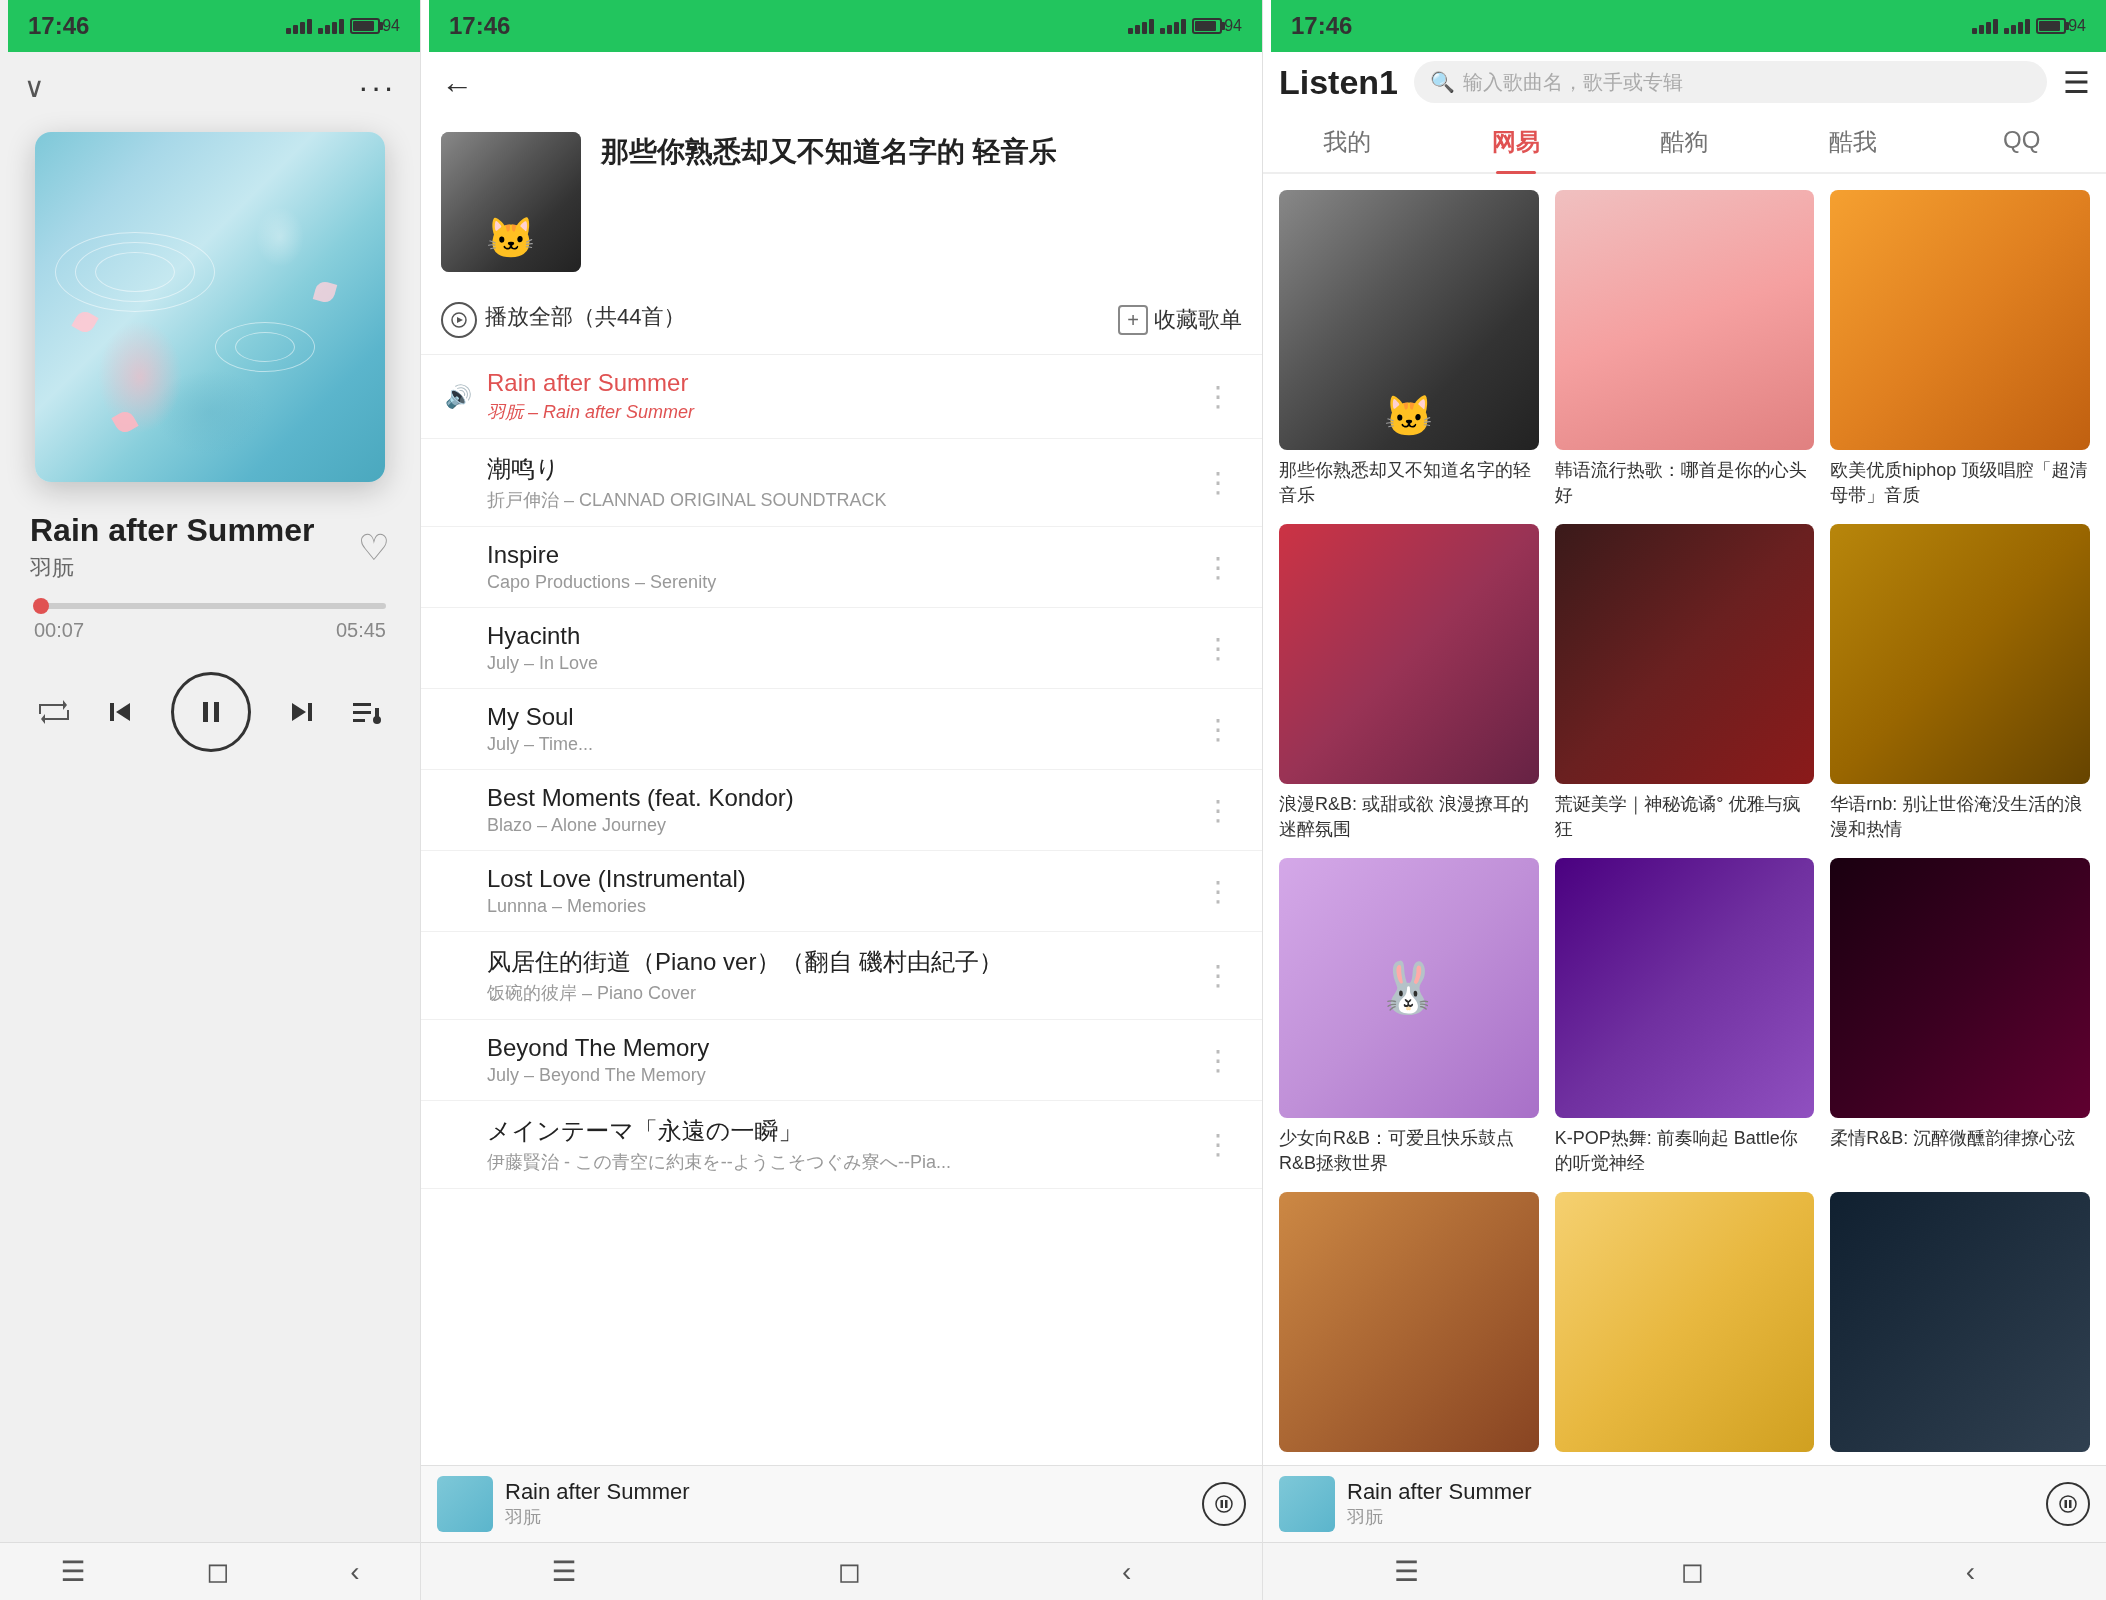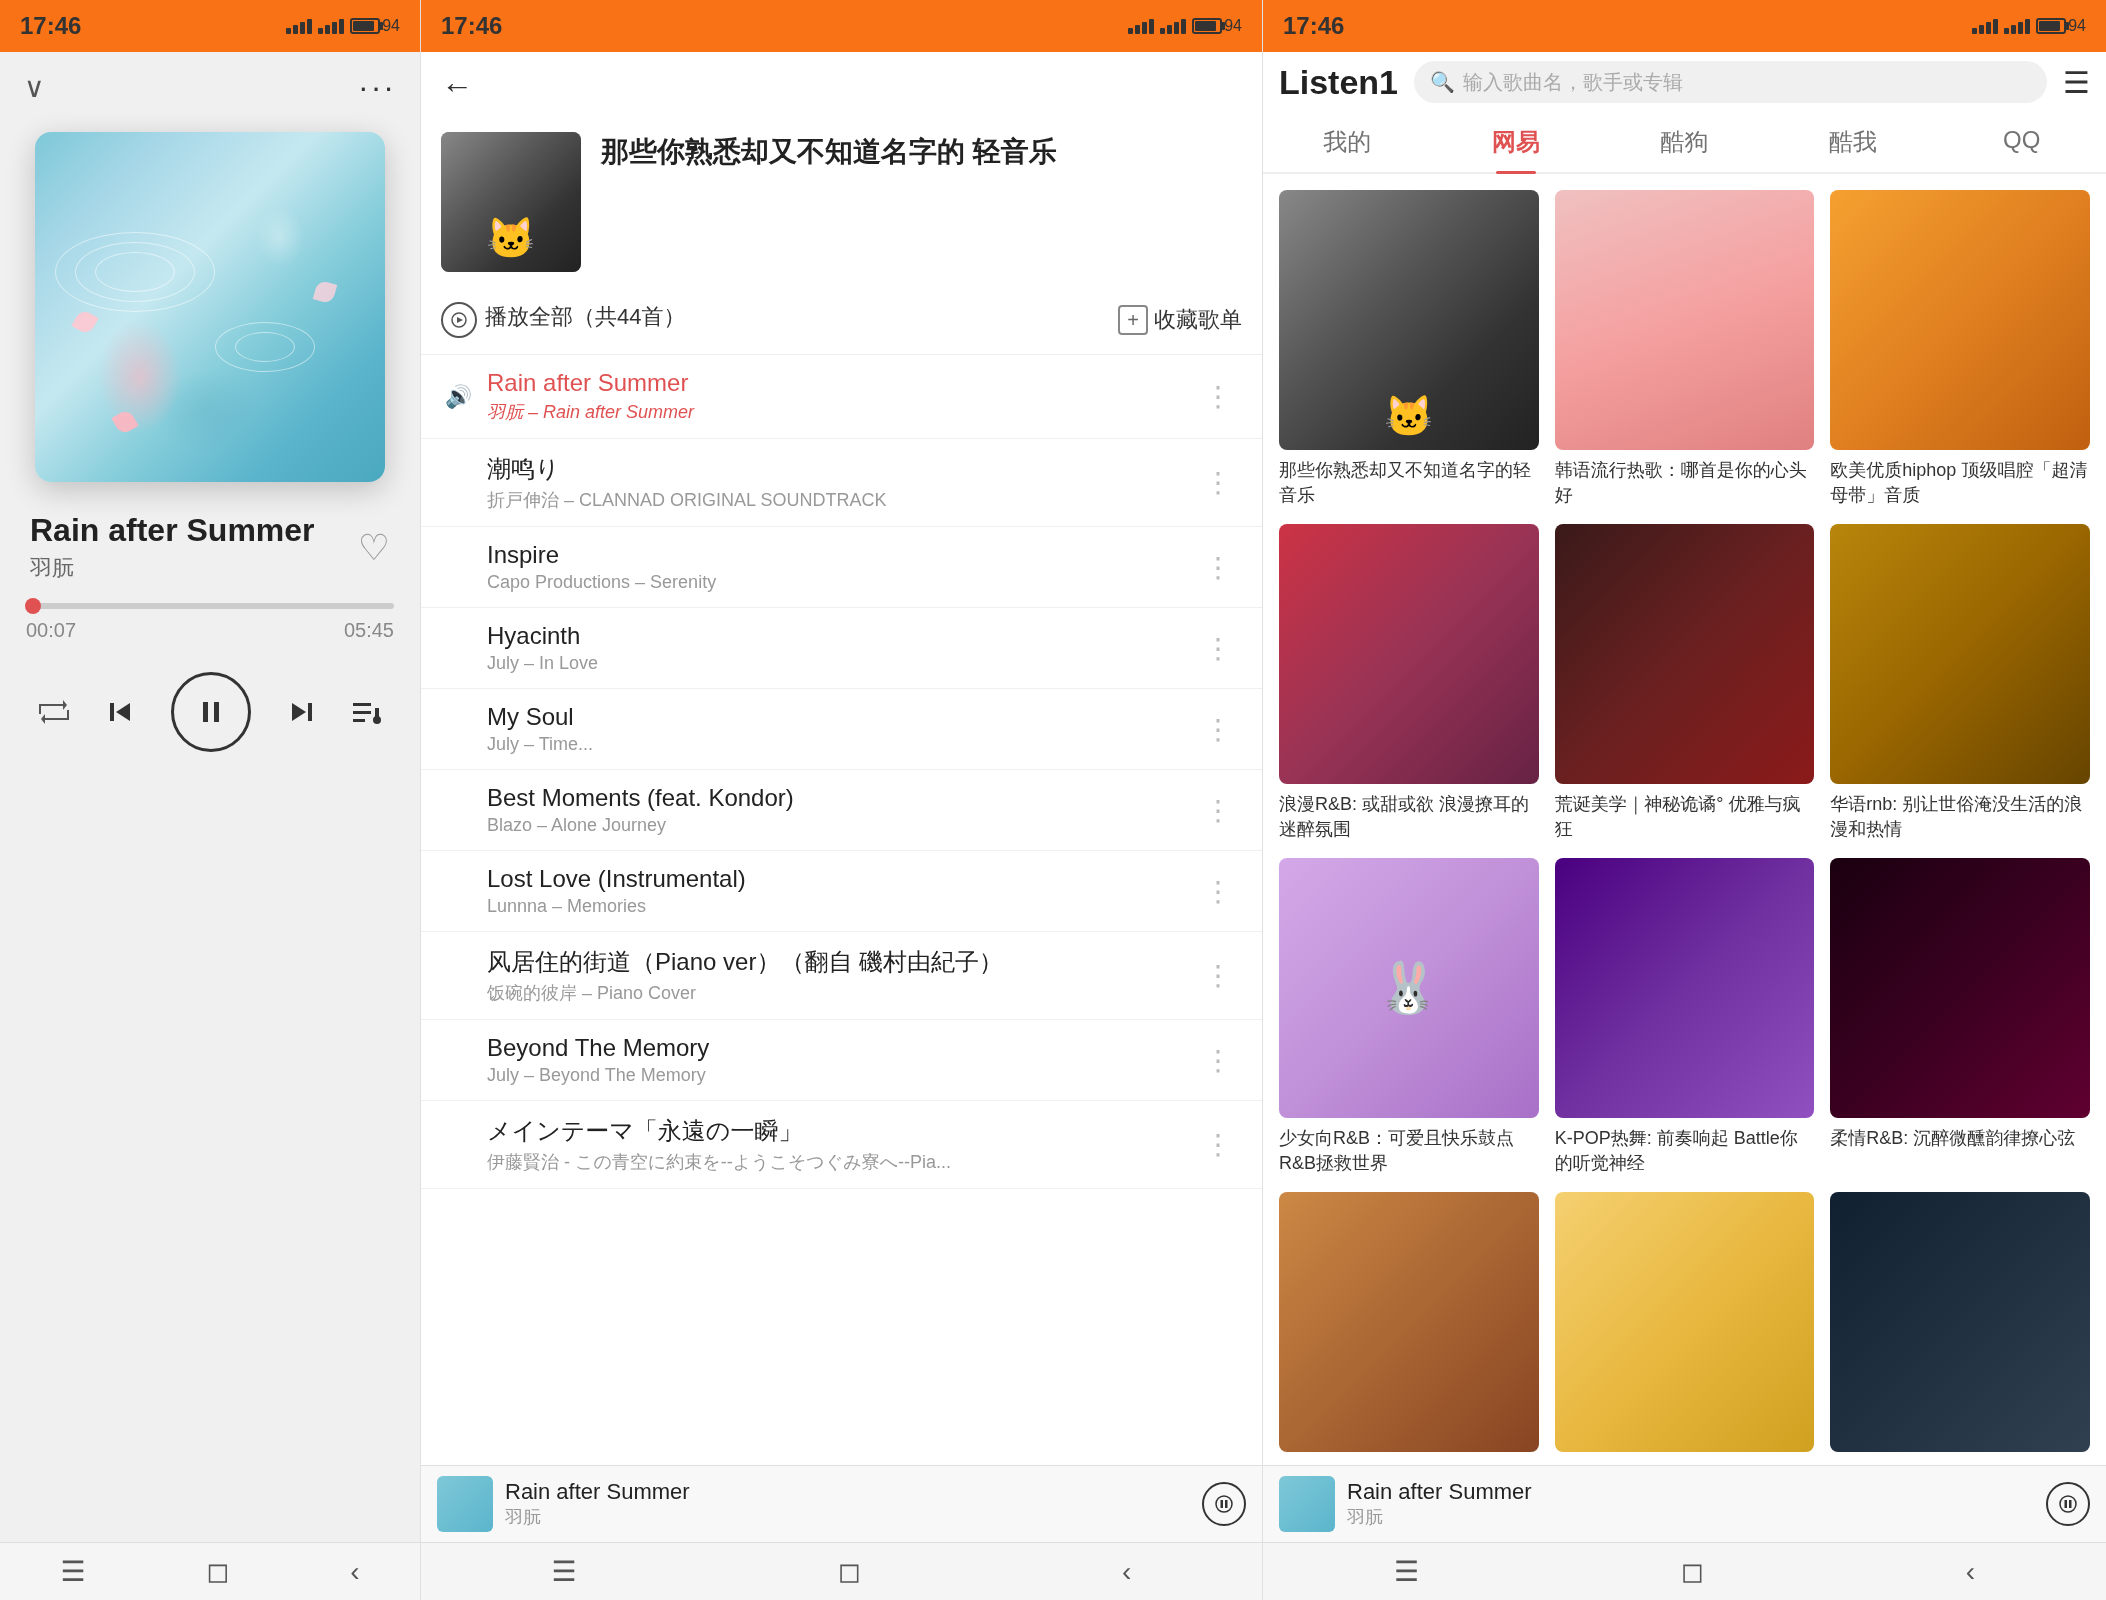--- a/index.html
+++ b/index.html
@@ -23,22 +23,23 @@
 
     
     .status-bar {
       display: flex;
       justify-content: space-between;
       align-items: center;
       padding: 8px 20px;
       font-size: 22px;
       font-weight: 500;
       color: #333;
-      background: #f97316;
+      background: #22c55e;
       height: 52px;
+      margin-left: 8px;
     }
     .status-bar .time { font-weight: 600; font-size: 24px; }
     .status-icons { display: flex; align-items: center; gap: 6px; }
     .signal-bars { display: flex; align-items: flex-end; gap: 2px; }
     .signal-bars span {
       display: inline-block;
       width: 5px;
       background: #333;
       border-radius: 1px;
     }
@@ -138,21 +139,21 @@
       color: #222;
     }
     .song-artist {
       font-size: 22px;
       color: #666;
       margin-top: 4px;
     }
     .heart-btn { font-size: 36px; color: #999; }
 
     .progress-section {
-      padding: 0 26px;
+      padding: 0 34px;
     }
     .progress-bar-container {
       position: relative;
       height: 6px;
       background: #ccc;
       border-radius: 3px;
       margin-bottom: 10px;
     }
     .progress-fill {
       height: 100%;

